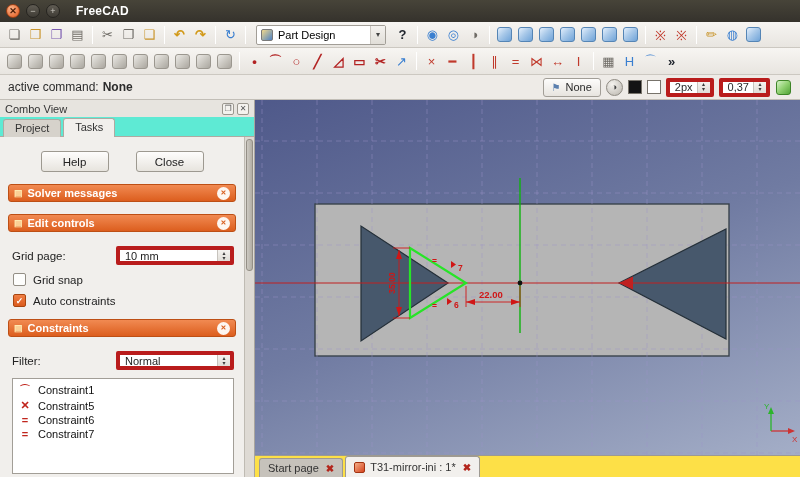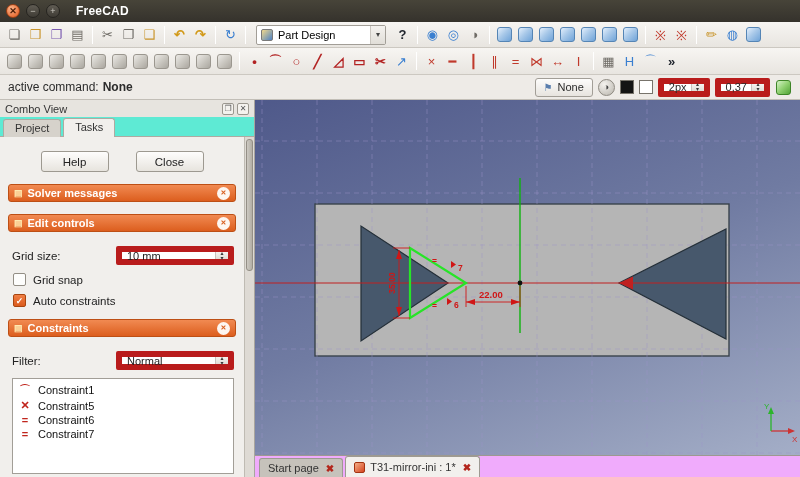--- a/index.html
+++ b/index.html
@@ -36,21 +36,21 @@
   .cmdbar { height:25px; display:flex; align-items:center; padding:0 8px; background:#eeebe7; border-bottom:1px solid #c2beb7; color:#2b2b2b; }
   .cmd-label { margin-right:4px; }
   .cmd-value { font-weight:bold; }
   .cmd-right { margin-left:auto; display:flex; align-items:center; gap:5px; }
   .none-btn { height:19px; border:1px solid #a29e97; border-radius:3px; background:linear-gradient(#fdfcfb,#e7e4df); display:flex; align-items:center; gap:5px; padding:0 8px; font-size:11px; }
   .flag-g { color:#5b7fae; font-size:10px; }
   .roller { width:17px; height:17px; border-radius:50%; background:radial-gradient(circle at 35% 30%,#f5f3ef,#b9b5ad); border:1px solid #8e8a82; display:flex; align-items:center; justify-content:center; font-size:9px; color:#444; }
   .swatch { width:14px; height:14px; border:1px solid #77736b; }
   .swatch.black { background:#141414; }
   .swatch.white { background:#ffffff; }
-  .spin { height:19px; background:#fff; border:6px solid #b91c1c; border-radius:2px; display:flex; align-items:center; font-size:11px; }
+  .spin { height:19px; background:#fff; border:4px solid #b91c1c; border-radius:2px; display:flex; align-items:center; font-size:11px; }
   .spin-val { padding:0 4px 0 5px; white-space:nowrap; }
   .spin-arrows { width:13px; align-self:stretch; display:flex; flex-direction:column; align-items:center; justify-content:center; font-size:6px; line-height:5px; color:#3c3c3c; border-left:1px solid #c7c3bd; background:linear-gradient(#f5f3f0,#e0ddd7); }
   .w-gridsize { width:118px; } .w-filter { width:118px; }
 
   
   .main { display:flex; height:377px; }
 
   
   .combo { width:255px; background:#f1efec; border-right:1px solid #a9a59e; position:relative; }
   .combo-header { height:17px; display:flex; align-items:center; padding:0 5px; font-size:11px; color:#333; background:#e7e4df; }
@@ -83,21 +83,21 @@
   .c-ic { width:14px; text-align:center; color:#c0251d; font-weight:bold; font-size:11px; }
 
   .combo-scroll { position:absolute; top:37px; right:0; bottom:0; width:10px; background:#dedad4; border-left:1px solid #bfbbb3; }
   .combo-thumb { position:absolute; top:2px; left:1px; width:7px; height:132px; background:linear-gradient(90deg,#cdc9c2,#b2aea5); border:1px solid #948f86; border-radius:3px; }
 
   
   .viewport { width:545px; display:flex; flex-direction:column; }
   .gl-area { height:355px; position:relative; background:linear-gradient(160deg,#4f598a 0%, #707ba2 50%, #a4aec7 100%); }
   .gl-area svg { position:absolute; inset:0; }
 
-  .doc-tabbar { height:22px; background:#f0abfc; border-top:1px solid #9d9991; display:flex; align-items:flex-end; padding-left:4px; }
+  .doc-tabbar { height:22px; background:#fde047; border-top:1px solid #9d9991; display:flex; align-items:flex-end; padding-left:4px; }
   .doctab { height:19px; display:flex; align-items:center; gap:5px; padding:0 8px; font-size:11px; border:1px solid #9e9a92; border-bottom:none; border-radius:3px 3px 0 0; background:#c6c2bb; color:#333; margin-right:2px; white-space:nowrap; }
   .doctab.active { background:#f2f0ed; height:21px; }
   .doc-icon { width:11px; height:11px; border-radius:2px; background:linear-gradient(135deg,#f4b08a,#d6441f); border:1px solid #a33312; }
   .tab-x { color:#b3261c; font-size:10px; font-weight:bold; margin-left:2px; }
 </style>
 </head>
 <body>
 
 <div class="titlebar">
   <span class="winbtn close">✕</span>
@@ -252,21 +252,21 @@
       </div>
 
       <div class="section">
         <div class="sec-head">
           <span class="sec-folder">▤</span>
           <span>Edit controls</span>
           <span class="sec-collapse">✕</span>
         </div>
         <div class="sec-body">
           <div class="form-row">
-            <span>Grid size:</span>
+            <span>Grid page:</span>
             <div class="spin w-gridsize">
               <span class="spin-val">10 mm</span>
               <span class="spin-arrows" style="margin-left:auto">
                   <span>▴</span>
                   <span>▾</span>
                 </span>
             </div>
           </div>
           <div class="check-row">
             <span class="checkbox"></span>

